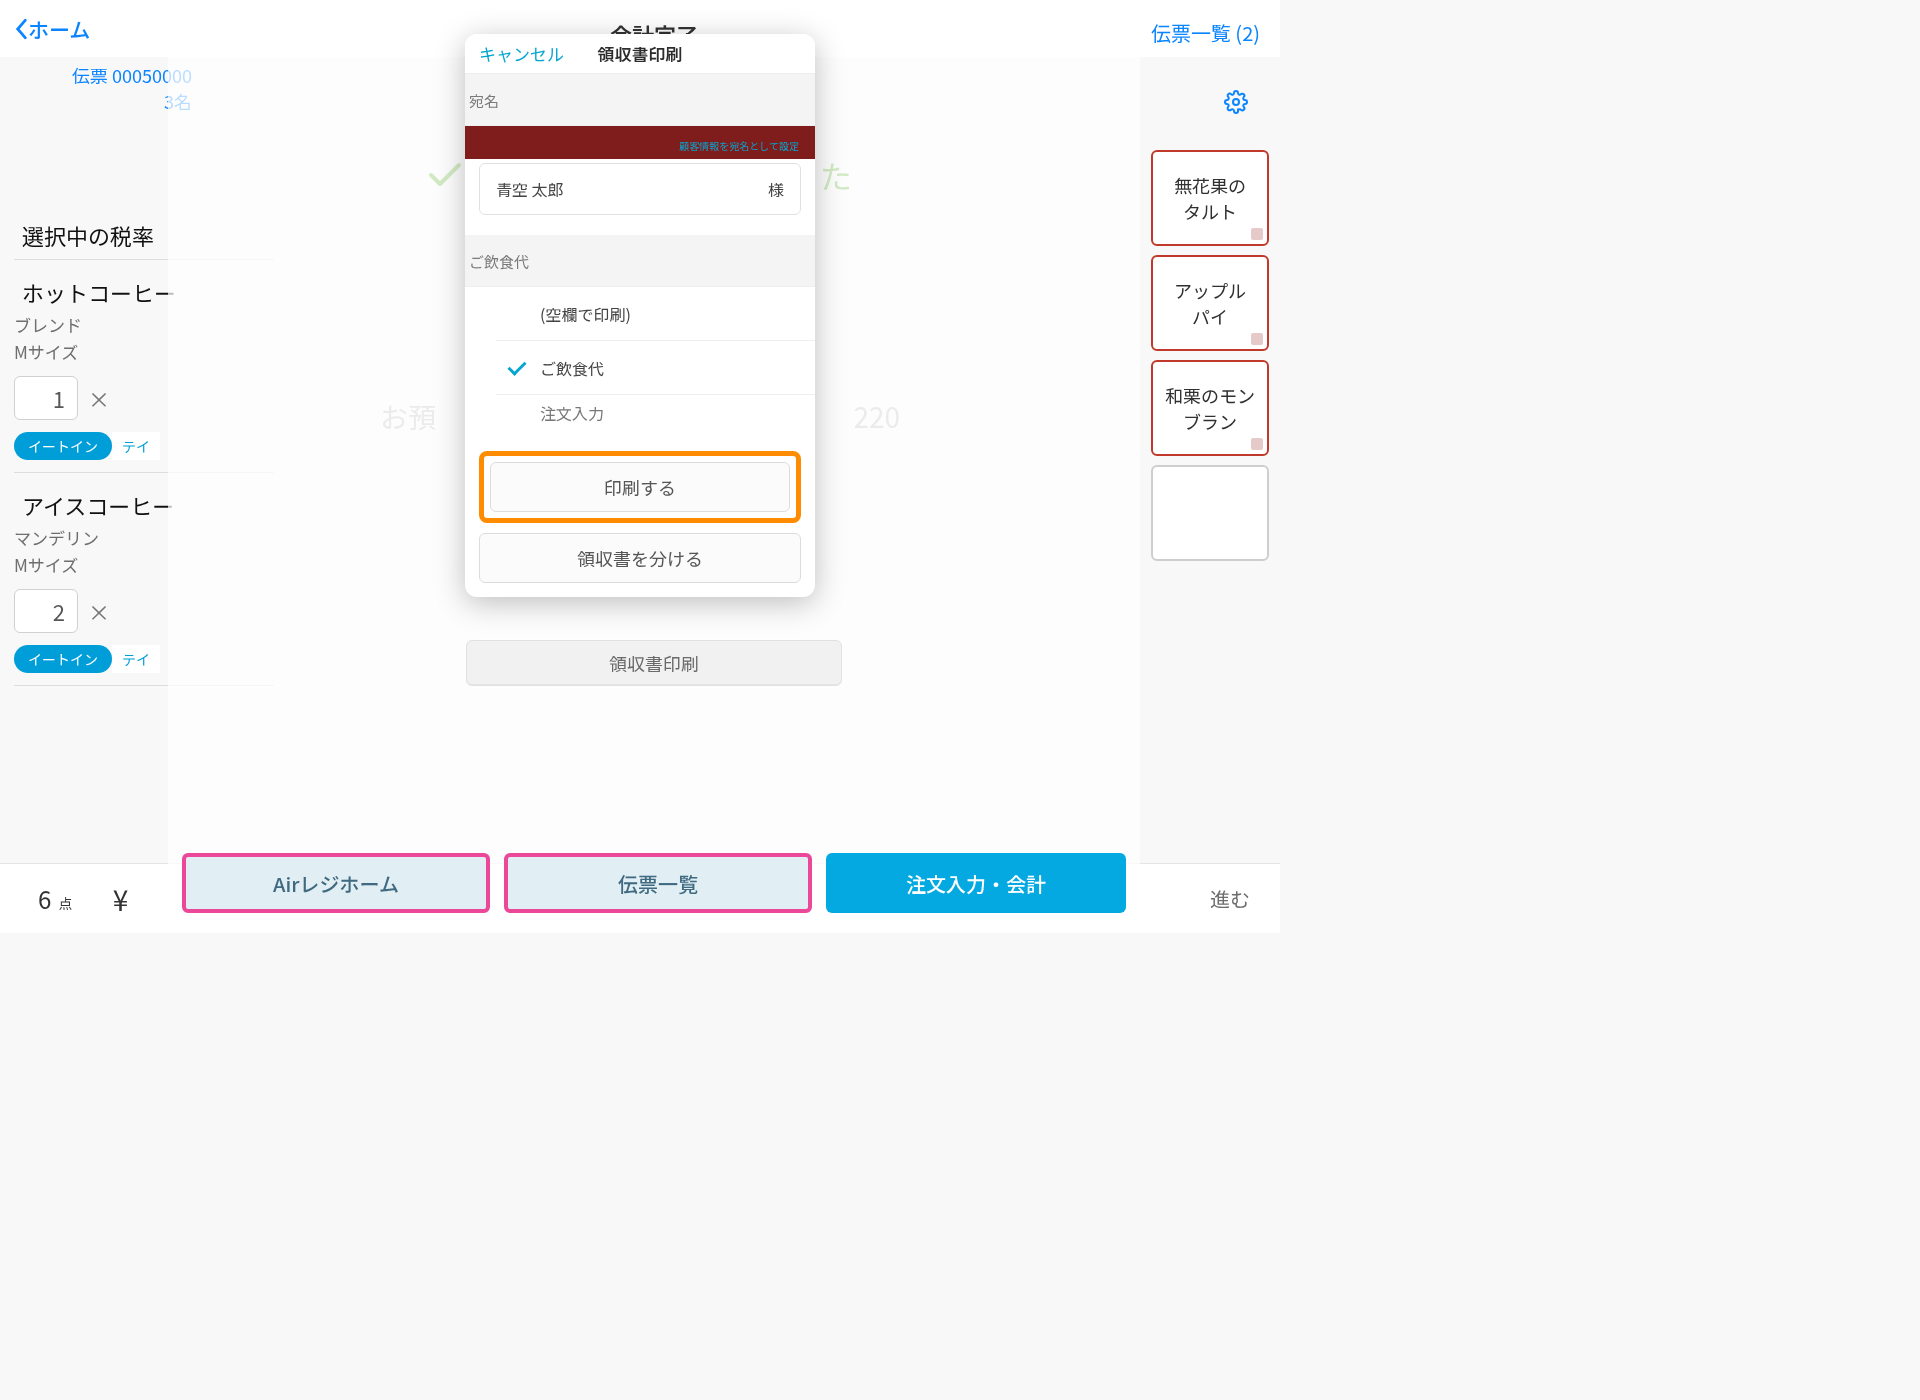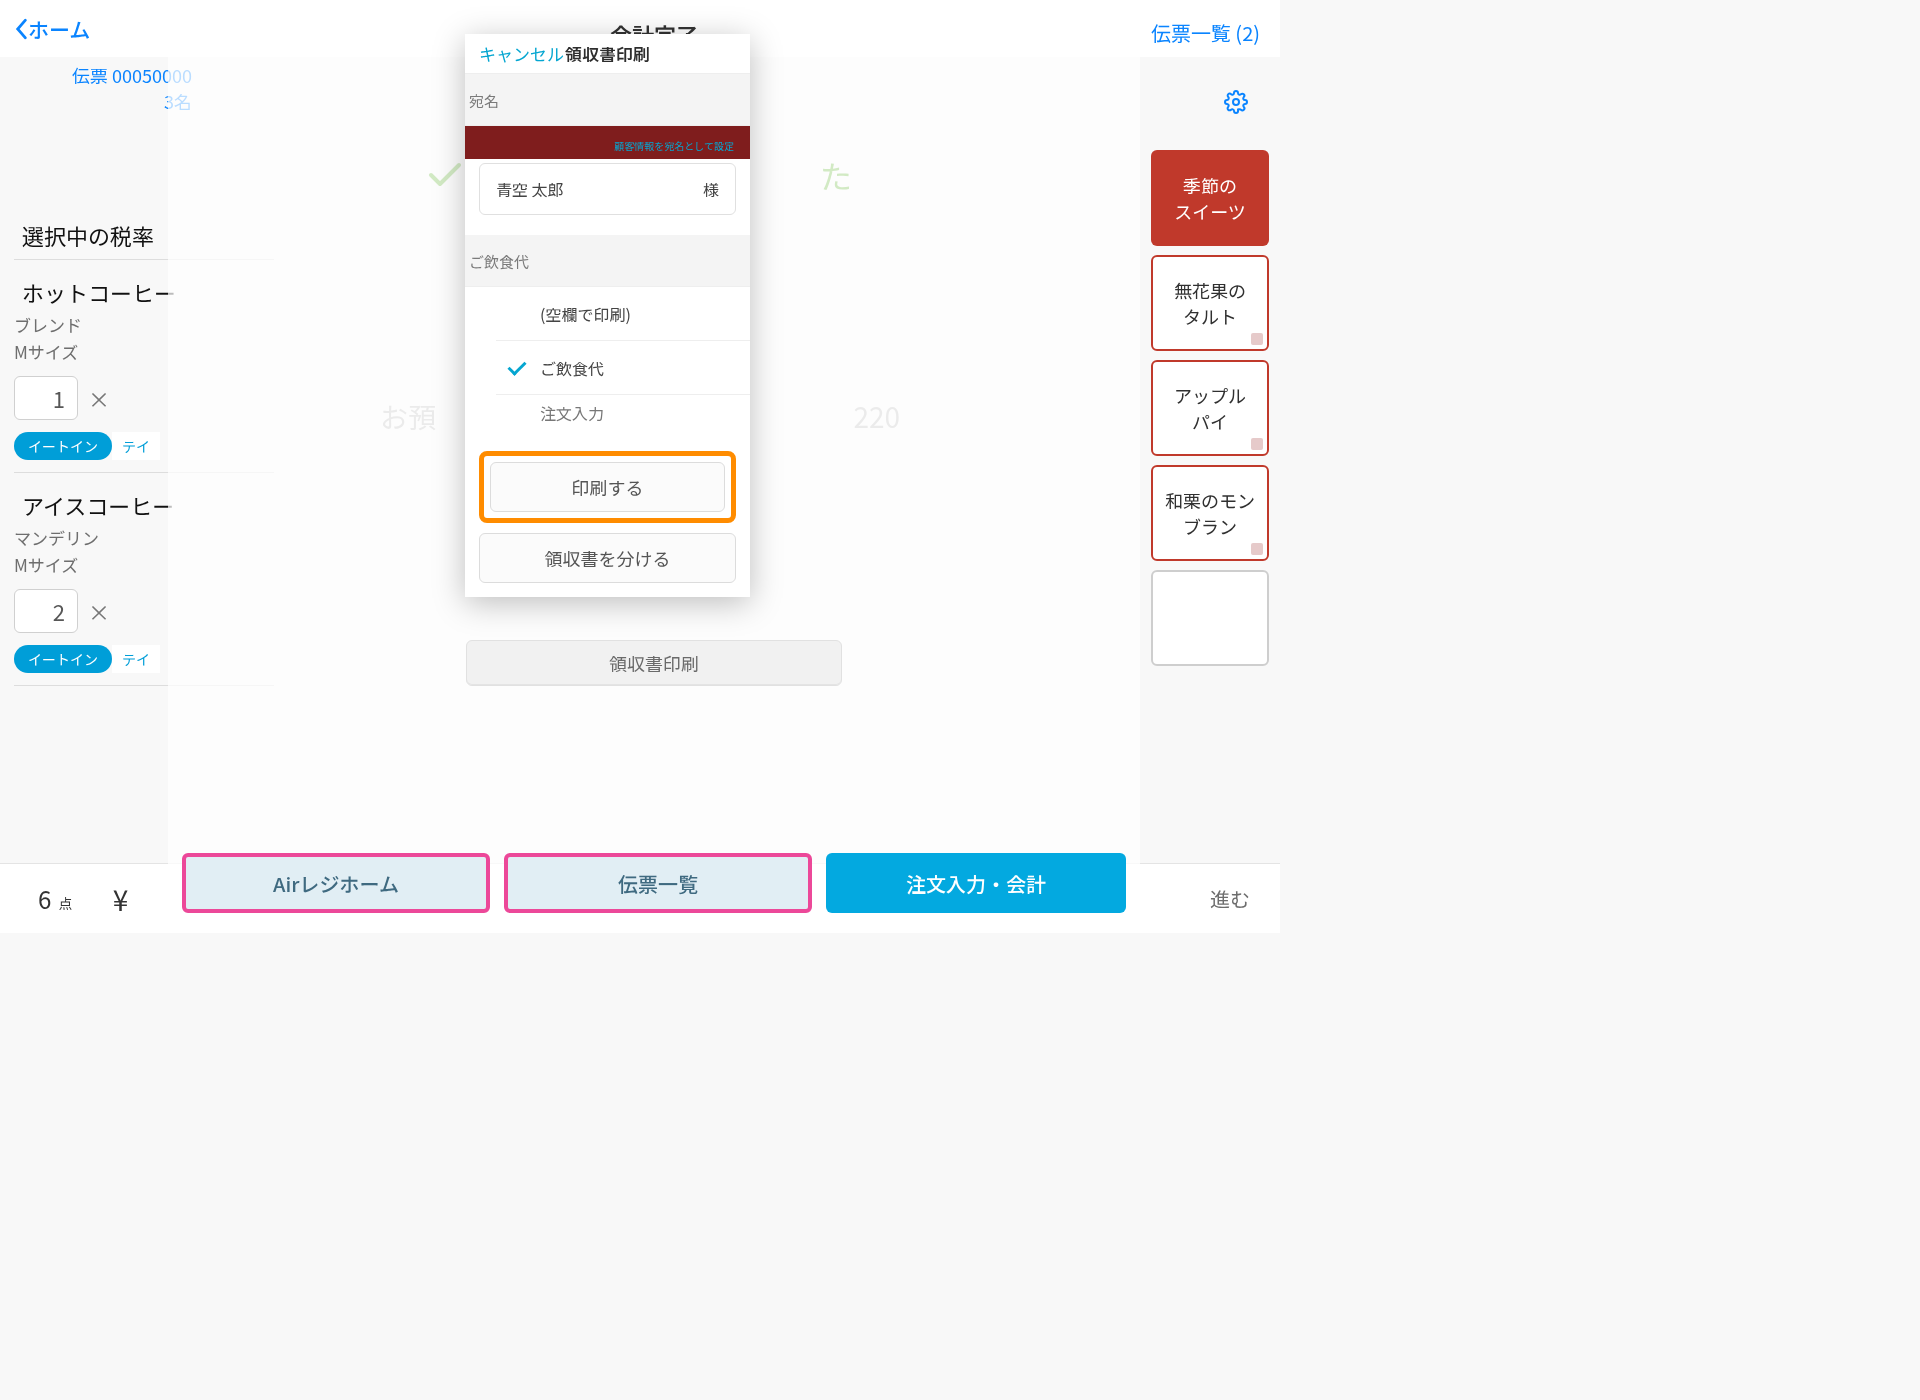--- a/index.html
+++ b/index.html
@@ -124,22 +124,22 @@
       color:#6a6a6a; font-size:18px;
       box-shadow: inset 0 -1px 0 rgba(0,0,0,0.05);
       border:1px solid #e1e1e1;
     }
     .mid-btn.print { top: 640px; }
 
     
 
     .popover {
       position:absolute; z-index:10;
-      top:34px; left:465px; width:285px;
-      background:#fff; border-radius:0;
+      top:34px; left:465px; width:350px;
+      background:#fff; border-radius:12px;
       box-shadow: 0 6px 30px rgba(0,0,0,0.25);
       overflow:hidden;
     }
     .pop-header {
       display:flex; align-items:center; justify-content:center;
       height:40px; position:relative; background:#fff; border-bottom:1px solid #eee;
     }
     .pop-cancel {
       position:absolute; left:14px; color:#05a6d1; font-size:17px;
     }
@@ -239,23 +239,20 @@
     <div class="x">×</div>
   </div>
   <div class="tagline">
     <span class="tag1">イートイン</span>
     <span class="tag2">テイ</span>
   </div>
   <div class="divider"></div>
 </div>
 
 <div class="bg-right">
-  <div class="bg-card red">
-      <span>季節の<br>スイーツ</span>
-    </div>
   <div class="bg-card outl">
       <span>無花果の<br>タルト</span>
       <span class="corner"></span>
     </div>
   <div class="bg-card outl">
       <span>アップル<br>パイ</span>
       <span class="corner"></span>
     </div>
   <div class="bg-card outl">
       <span>和栗のモン<br>ブラン</span>

